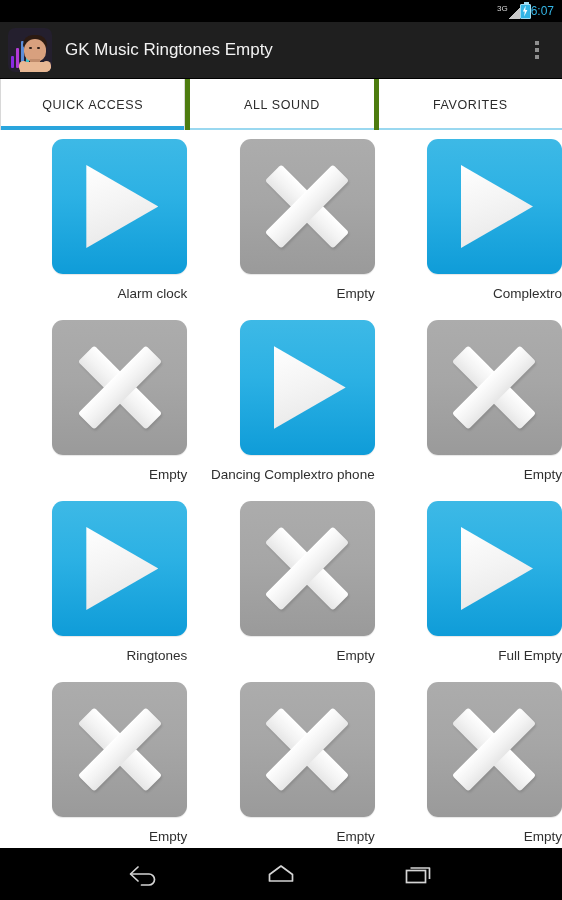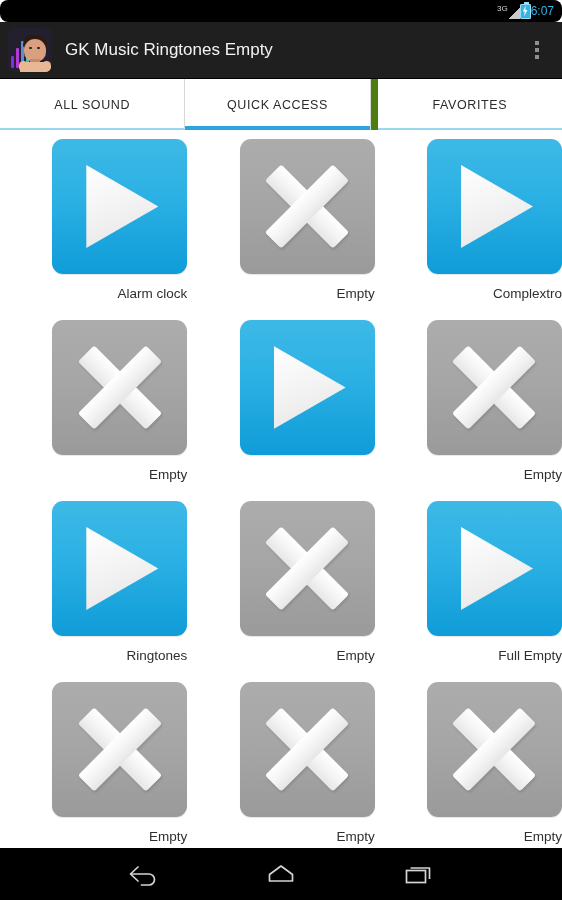--- a/index.html
+++ b/index.html
@@ -16,21 +16,20 @@
     display:flex; flex-direction:column;
   }
 
   
   .statusbar {
     height:22px; flex:0 0 22px;
     background:#000000;
     display:flex; align-items:center; justify-content:flex-end;
     padding-right:8px;
     gap:0;
-    border-radius:8px;
   }
   .sb-net { display:flex; align-items:flex-end; gap:1px; height:15px; }
   .sb-3g {
     color:#d8d8d8; font-size:8px; line-height:8px;
     font-family:"Liberation Sans", sans-serif;
     align-self:flex-start; margin-top:1px;
   }
   .sb-tri {
     width:11px; height:11px;
     background:linear-gradient(to bottom right, transparent 49.5%, #c9c9c9 50%);
@@ -131,21 +130,21 @@
     position:relative;
   }
   .tab {
     flex:1 1 0;
     display:flex; align-items:center; justify-content:center;
     font-size:12.5px;
     letter-spacing:0.6px;
     color:#2b2b2b;
     position:relative;
   }
-  .tab + .tab { border-left:7px solid #4d7c0f; }
+  .tab + .tab { border-left:5px solid #4d7c0f; }
   .tab.active { border-left:1px solid #d8d8d8; border-right:1px solid #d8d8d8; }
   .tab-underline {
     position:absolute; left:0; right:0; bottom:0;
     height:2px; background:#9ad8f0;
   }
   .tab.active .tab-underline { height:4px; background:#2aa5dd; }
 
   
   .grid {
     flex:1 1 auto;
@@ -258,28 +257,28 @@
     </div>
     <div class="app-title">GK Music Ringtones Empty</div>
     <div class="overflow">
       <span></span>
         <span></span>
         <span></span>
     </div>
   </div>
 
   <div class="tabs">
+    <div class="tab active">
+      <span>QUICK ACCESS</span>
+      <span class="tab-underline"></span>
+    </div>
     <div class="tab">
       <span>ALL SOUND</span>
       <span class="tab-underline"></span>
     </div>
-    <div class="tab active">
-      <span>QUICK ACCESS</span>
-      <span class="tab-underline"></span>
-    </div>
     <div class="tab">
       <span>FAVORITES</span>
       <span class="tab-underline"></span>
     </div>
   </div>
 
   <div class="grid">
 
     <div class="cell">
       <div class="tile play">
@@ -312,20 +311,21 @@
             <b></b>
           </div>
       </div>
       <div class="cell-label">Empty</div>
     </div>
 
     <div class="cell">
       <div class="tile play">
         <div class="glyph-play"></div>
       </div>
+      <div class="cell-label">Dancing Complextro phone</div>
     </div>
 
     <div class="cell">
       <div class="tile empty">
         <div class="glyph-x">
             <b></b>
             <b></b>
           </div>
       </div>
       <div class="cell-label">Empty</div>

